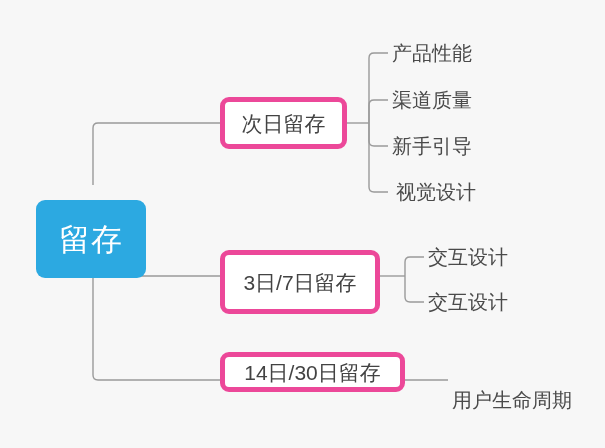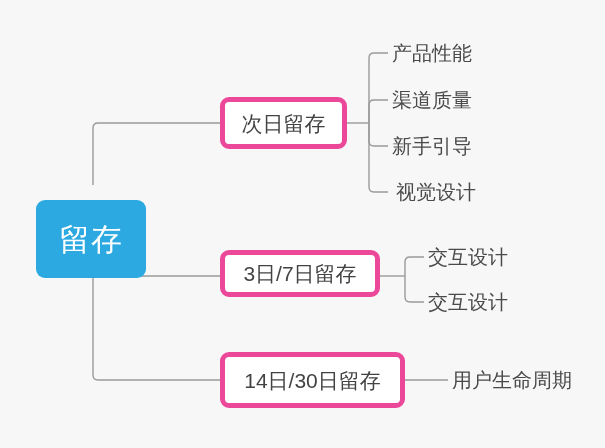--- a/index.html
+++ b/index.html
@@ -60,22 +60,22 @@
     justify-content: center;
     box-sizing: border-box;
   }
   .branch-label {
     color: #434343;
     font-size: 21px;
     line-height: 1;
     white-space: nowrap;
   }
   .branch-node.n0 { left: 220px; top: 97px;  width: 127px; height: 52px; }
-  .branch-node.n1 { left: 220px; top: 250px; width: 160px; height: 47px; }
-  .branch-node.n2 { left: 220px; top: 352px; width: 185px; height: 56px; }
+  .branch-node.n1 { left: 220px; top: 250px; width: 160px; height: 64px; }
+  .branch-node.n2 { left: 220px; top: 352px; width: 185px; height: 40px; }
 
   
   .leaf-label {
     position: absolute;
     color: #4a4a4a;
     font-size: 20px;
     line-height: 1;
     white-space: nowrap;
     transform: translateY(-50%);
   }
@@ -121,15 +121,15 @@
   </div>
 
   <div class="leaf-label" style="left:392px; top:53px;">产品性能</div>
   <div class="leaf-label" style="left:392px; top:100px;">渠道质量</div>
   <div class="leaf-label" style="left:392px; top:146px;">新手引导</div>
   <div class="leaf-label" style="left:388px; top:192px;margin-left:8px;">视觉设计</div>
 
   <div class="leaf-label" style="left:428px; top:257px;">交互设计</div>
   <div class="leaf-label" style="left:428px; top:302px;">交互设计</div>
 
-  <div class="leaf-label" style="left:452px; top:380px;">用户生命周期</div>
+  <div class="leaf-label" style="left:452px; top:400px;">用户生命周期</div>
 
 </div>
 
 </body></html>

